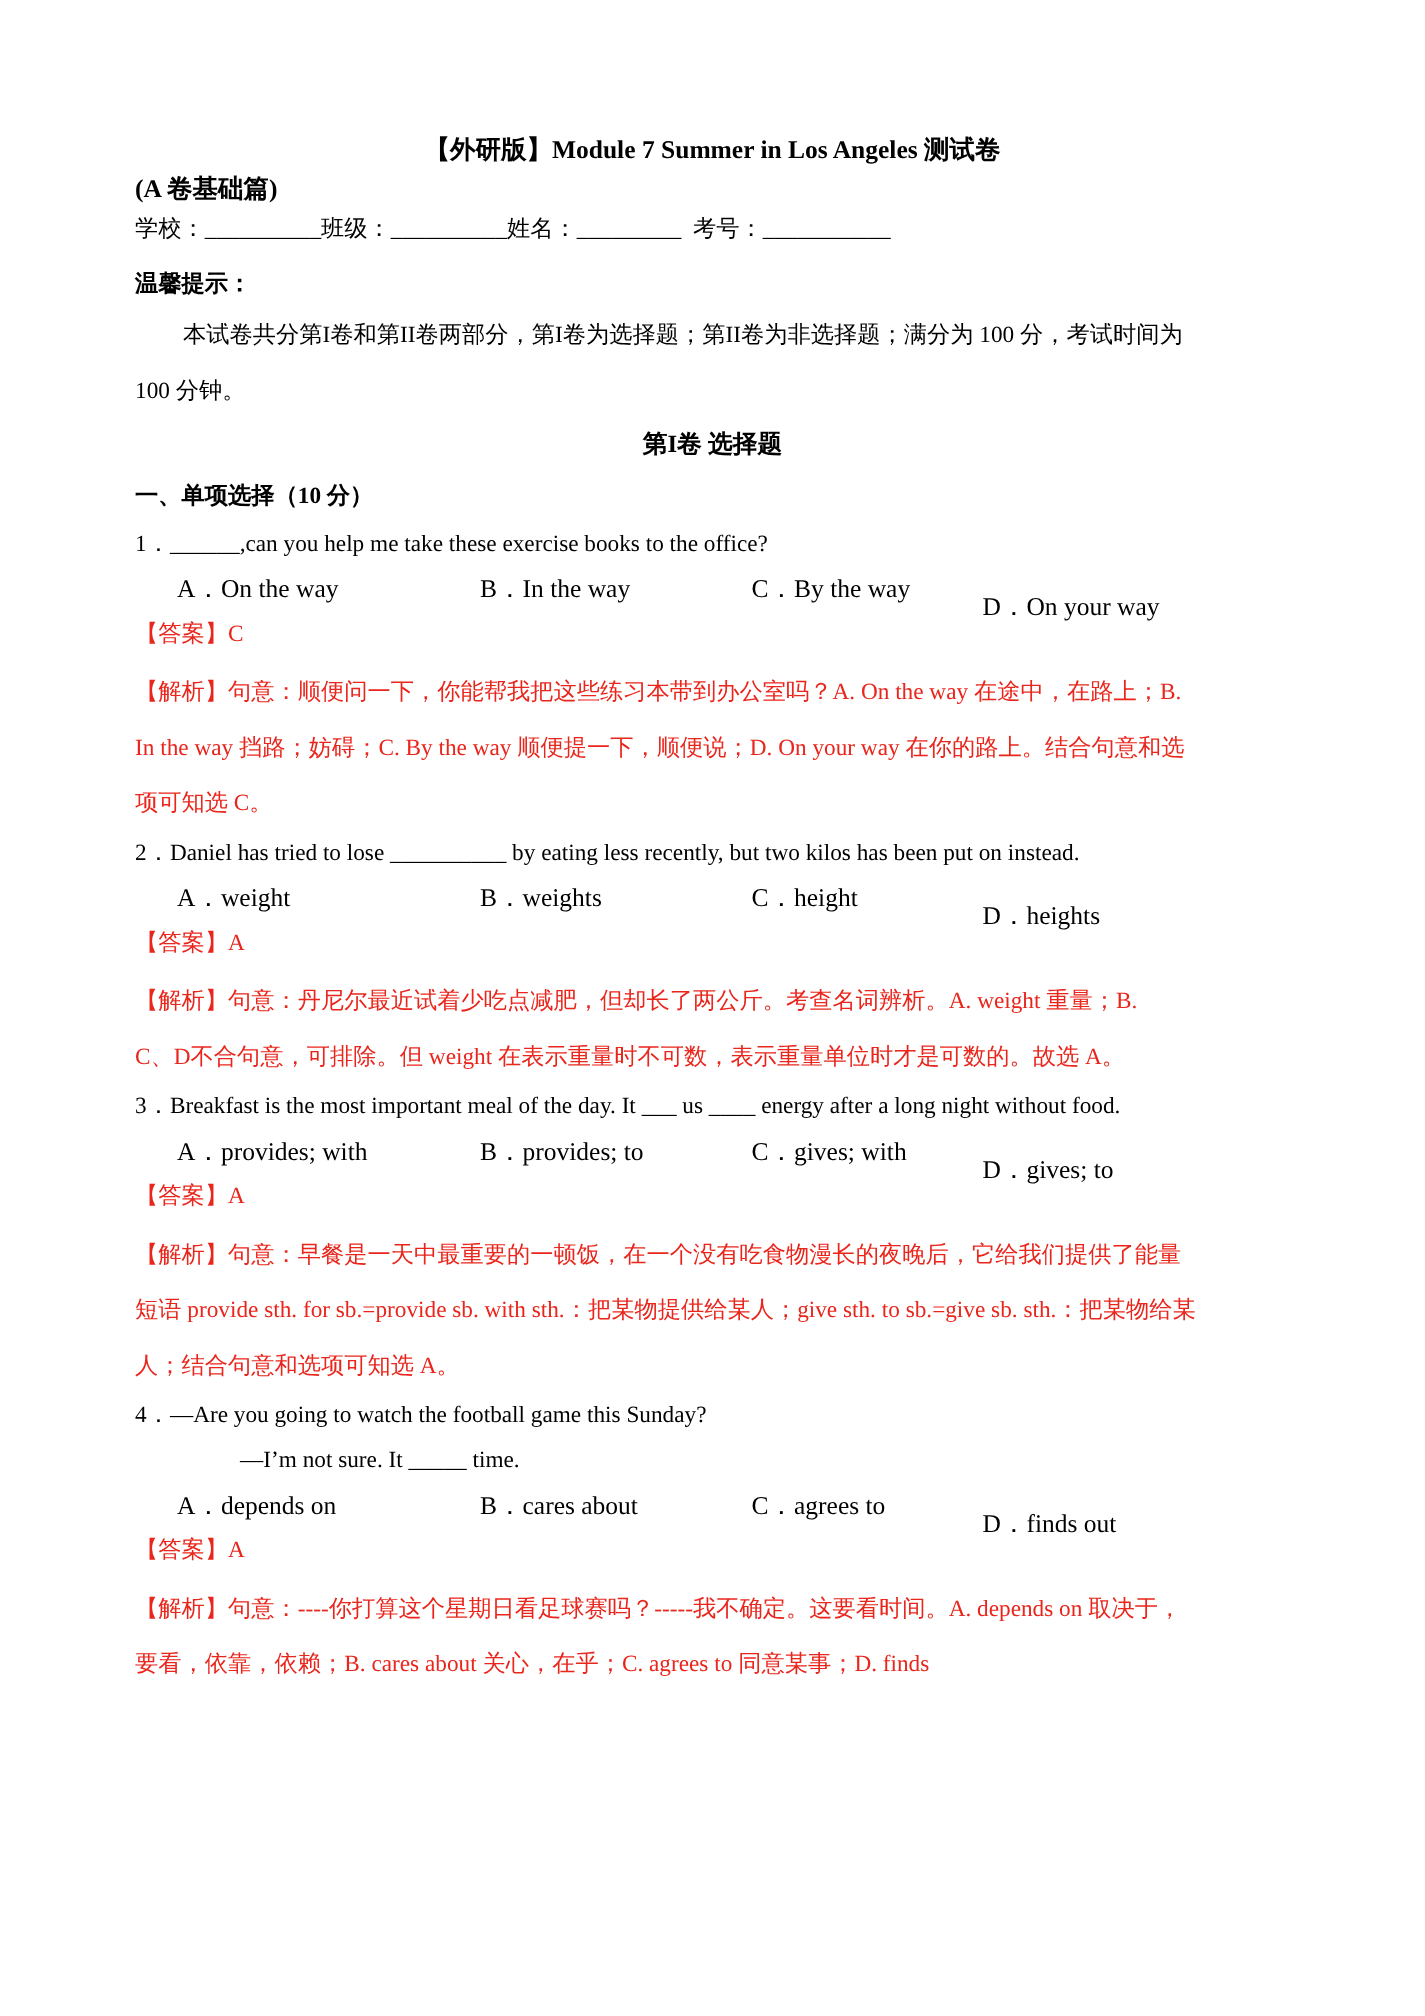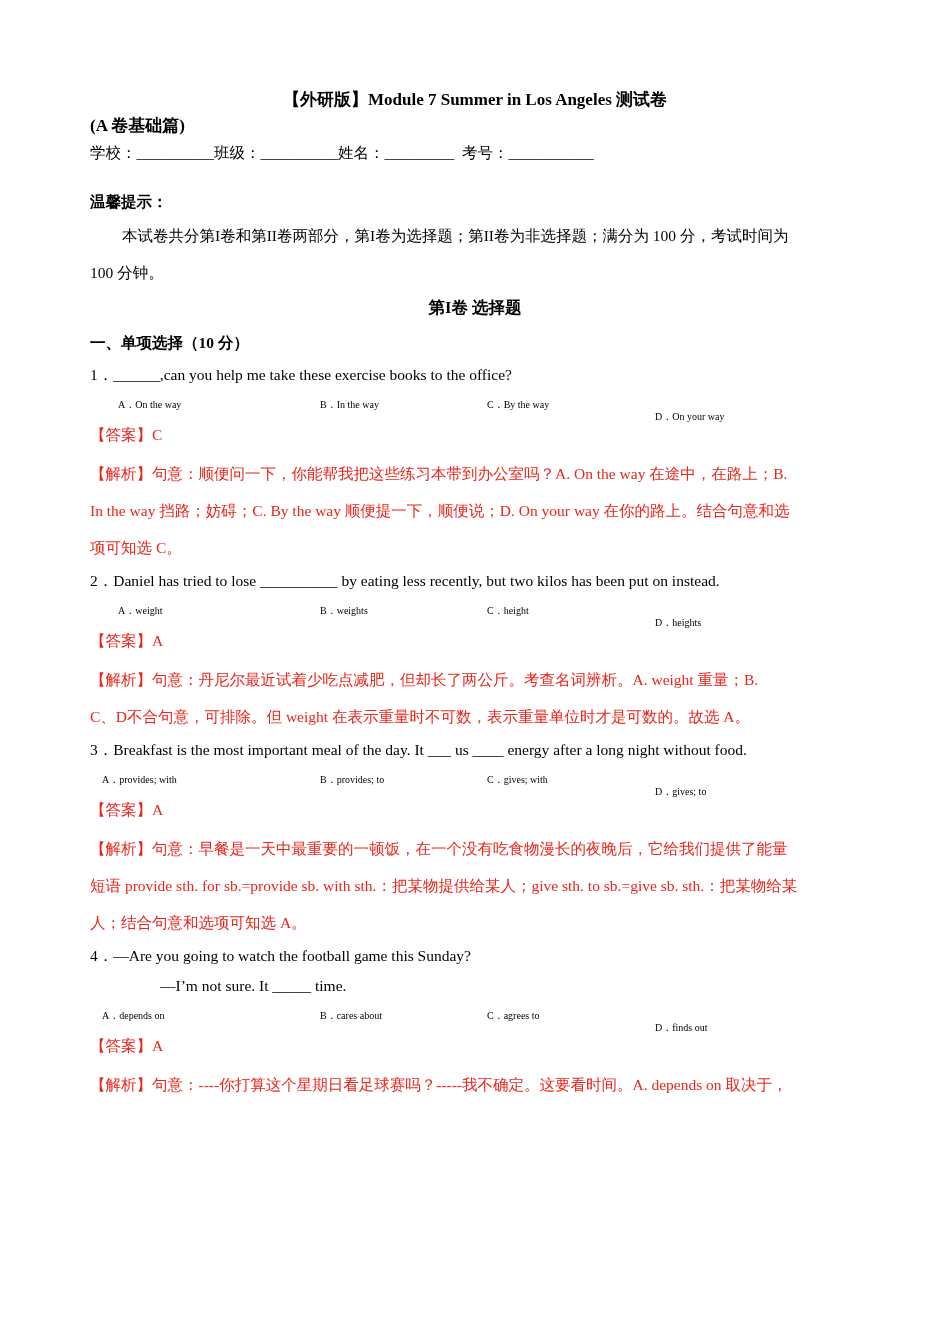--- a/index.html
+++ b/index.html
@@ -9,35 +9,35 @@
     width: 950px; height: 1344px; background: #ffffff;
     font-family: "Liberation Serif", "DejaVu Serif", serif;
     color: var(--ink);
   }
   .page { width: 950px; height: 1156px; padding: 88px 90px 0 90px; overflow: hidden; }
 
   .doc-title { text-align: center; font-weight: bold; font-size: 17px; line-height: 23px; height: 23px; white-space: nowrap; }
   .doc-subtitle { text-align: left; font-weight: bold; font-size: 17px; line-height: 23px; height: 23px; margin-top: 3px; white-space: nowrap; }
   .info-line { font-size: 15.5px; line-height: 32px; height: 32px; white-space: pre; }
 
-  .notice-label { font-weight: bold; font-size: 15.5px; line-height: 30px; height: 30px; margin-top: 18px; }
+  .notice-label { font-weight: bold; font-size: 15.5px; line-height: 30px; height: 30px; margin-top: 6px; }
   .notice-line { font-size: 15.5px; line-height: 37px; height: 37px; white-space: nowrap; }
   .indent2 { text-indent: 32px; }
 
   .volume-title { text-align: center; font-weight: bold; font-size: 16.5px; line-height: 34px; height: 34px; }
   .part-title { font-weight: bold; font-size: 15.5px; line-height: 35px; height: 35px; }
 
   .stem { font-size: 15.5px; line-height: 30px; height: 30px; white-space: nowrap; }
   .stem.sub { padding-left: 70px; }
 
-  .opt-row { position: relative; font-size: 10px; line-height: 30px; height: 30px; white-space: nowrap; }
+  .opt-row { position: relative; font-size: 17px; line-height: 30px; height: 30px; white-space: nowrap; }
   .opt-row .opt-a { display: inline-block; margin-left: 28px; }
-  .opt-row.sm .opt-a { margin-left: 12px; }
+  .opt-row.sm .opt-a { margin-left: 28px; }
   .opt-row .opt-b { position: absolute; left: 230px; top: 0; }
-  .opt-row .opt-c { position: absolute; left: 397px; top: 0; }
+  .opt-row .opt-c { position: absolute; left: 411px; top: 0; }
   .opt-row .opt-d { position: absolute; left: 565px; top: 12px; }
 
   .ans { color: var(--red); font-size: 15.5px; line-height: 30px; height: 30px; margin-bottom: 5px; white-space: nowrap; }
   .exp { color: var(--red); font-size: 15.5px; line-height: 37px; height: 37px; white-space: nowrap; }
 </style>
 </head>
 <body>
 
 <div class="page">
 
@@ -97,15 +97,16 @@
     <div class="stem">4．—Are you going to watch the football game this Sunday?</div>
     <div class="stem sub">—I’m not sure. It _____ time.</div>
     <div class="opt-row sm">
       <span class="opt-a">A．depends on</span>
       <span class="opt-b">B．cares about</span>
       <span class="opt-c">C．agrees to</span>
       <span class="opt-d">D．finds out</span>
     </div>
     <div class="ans">【答案】A</div>
     <div class="exp">【解析】句意：----你打算这个星期日看足球赛吗？-----我不确定。这要看时间。A. depends on 取决于，</div>
+    <div class="exp">要看，依靠，依赖；B. cares about 关心，在乎；C. agrees to 同意某事；D. finds</div>
   </div>
 
 </div>
 
 </body></html>

